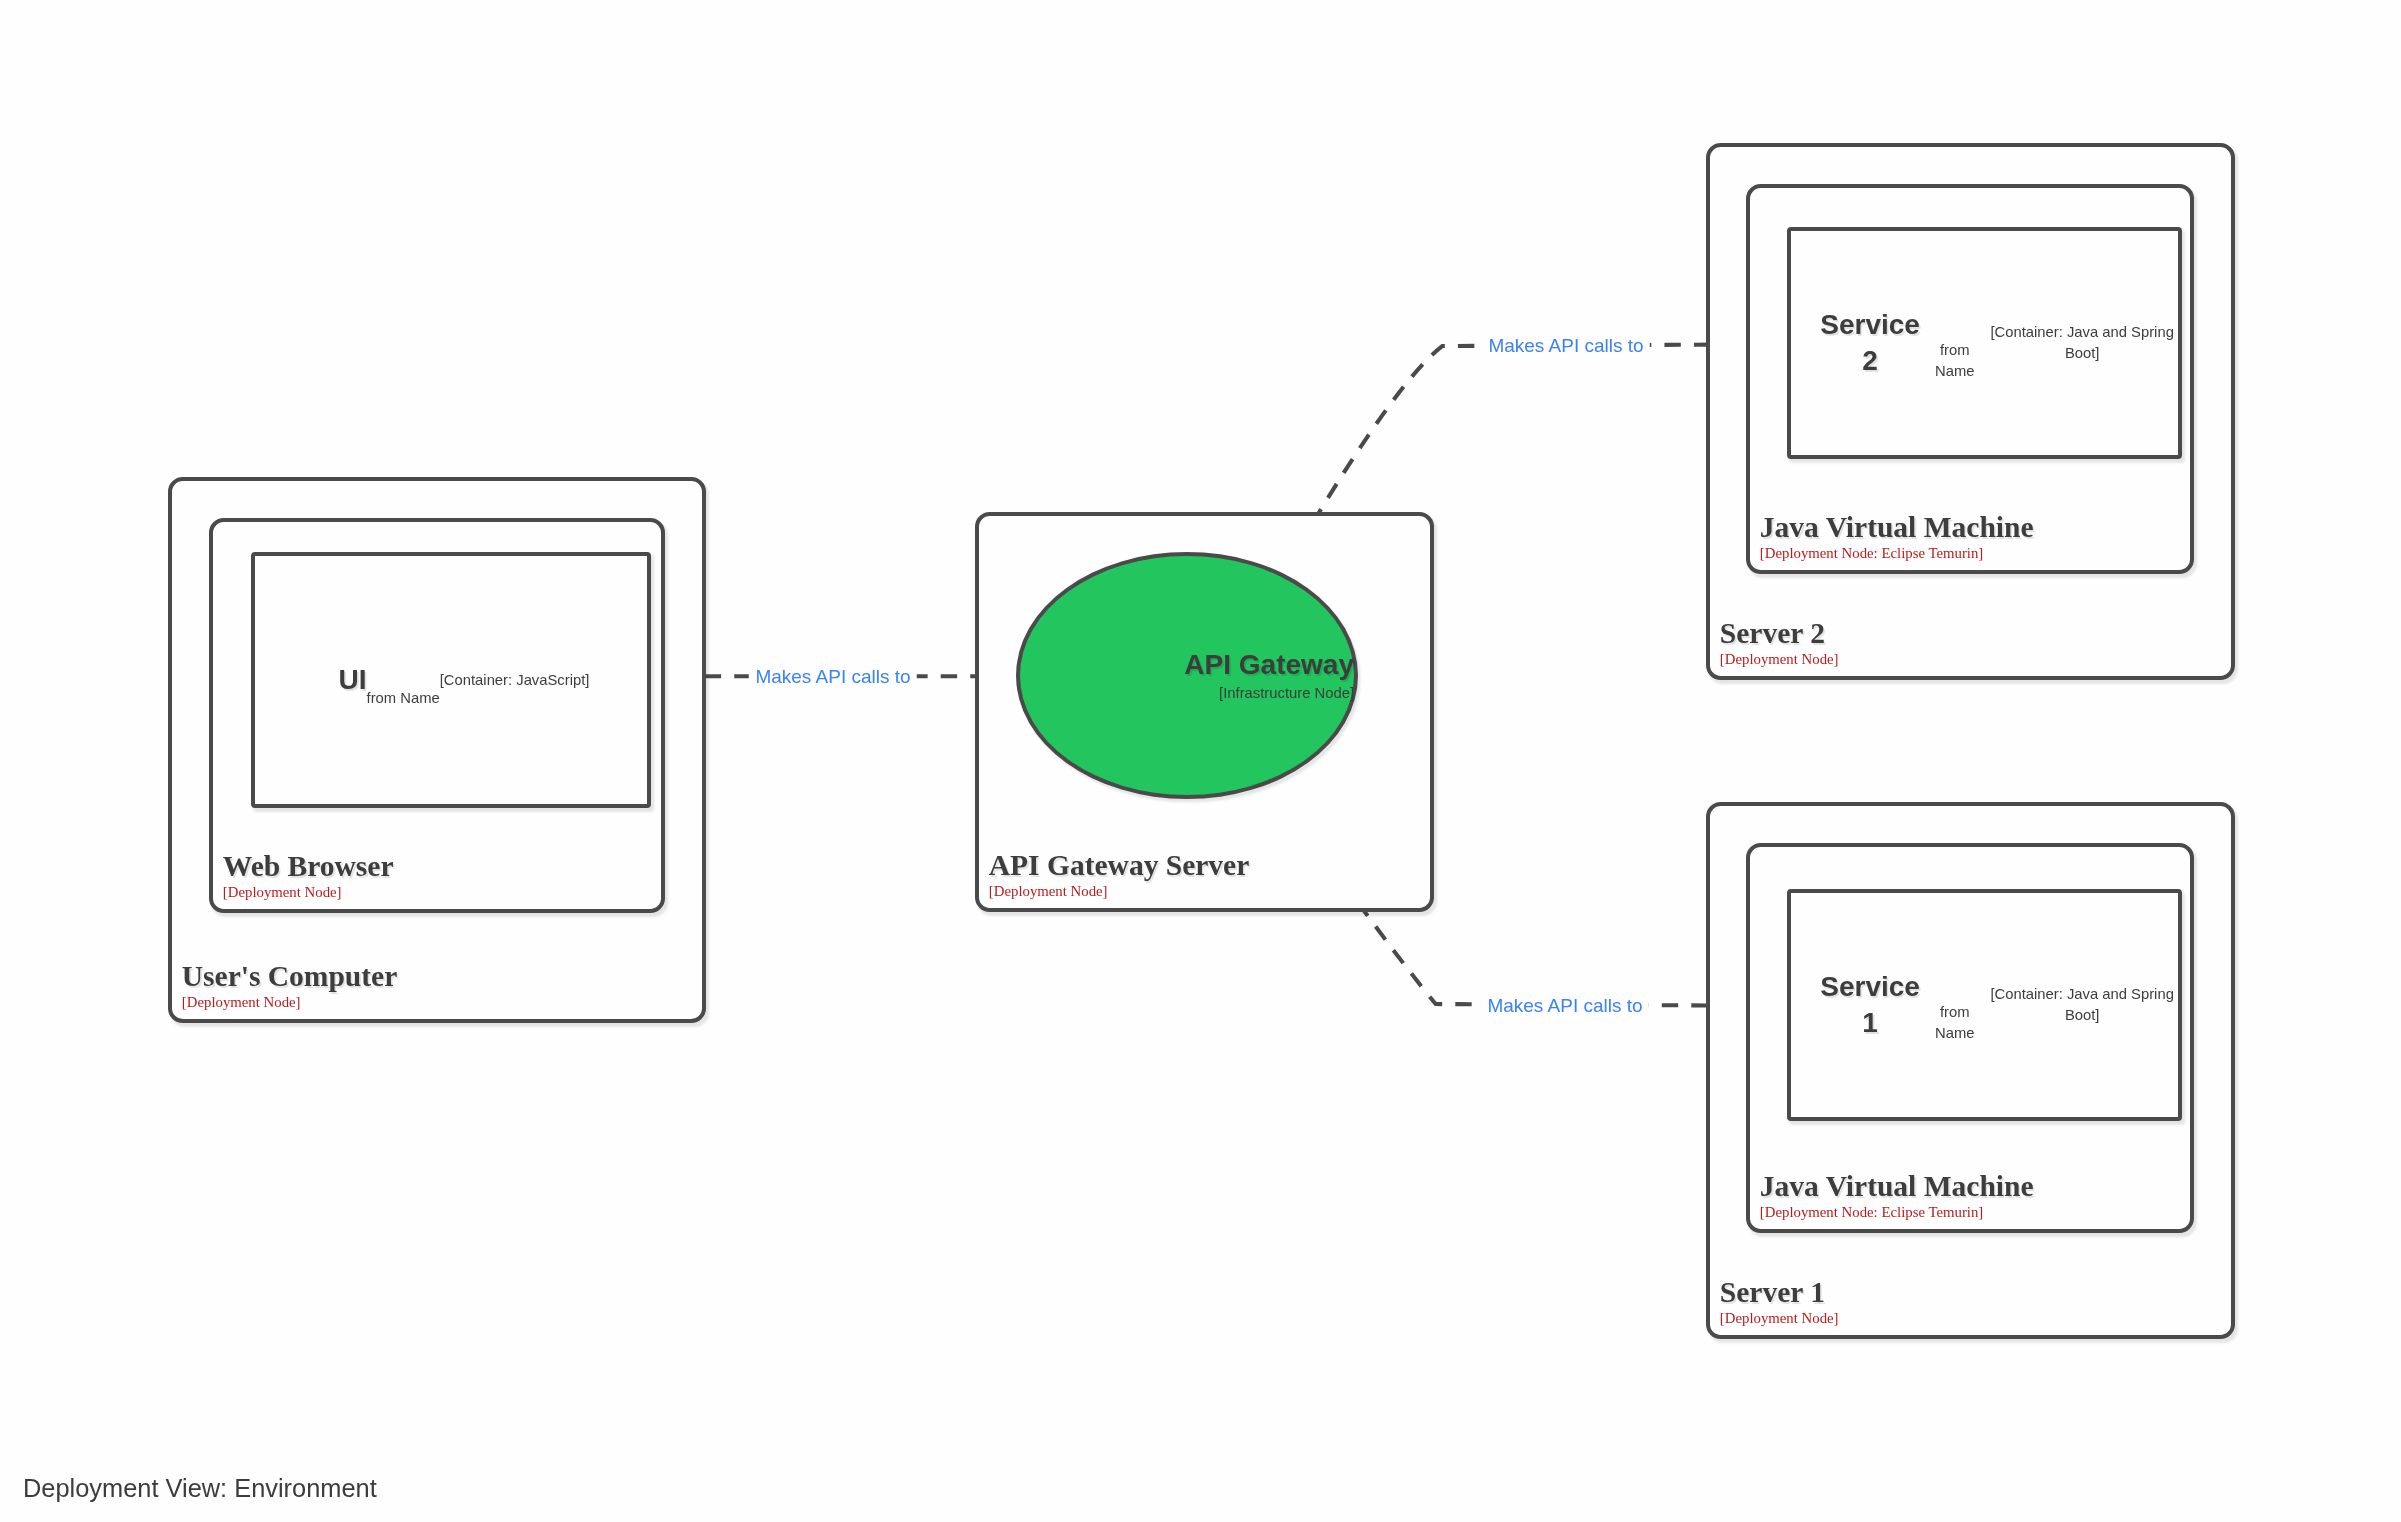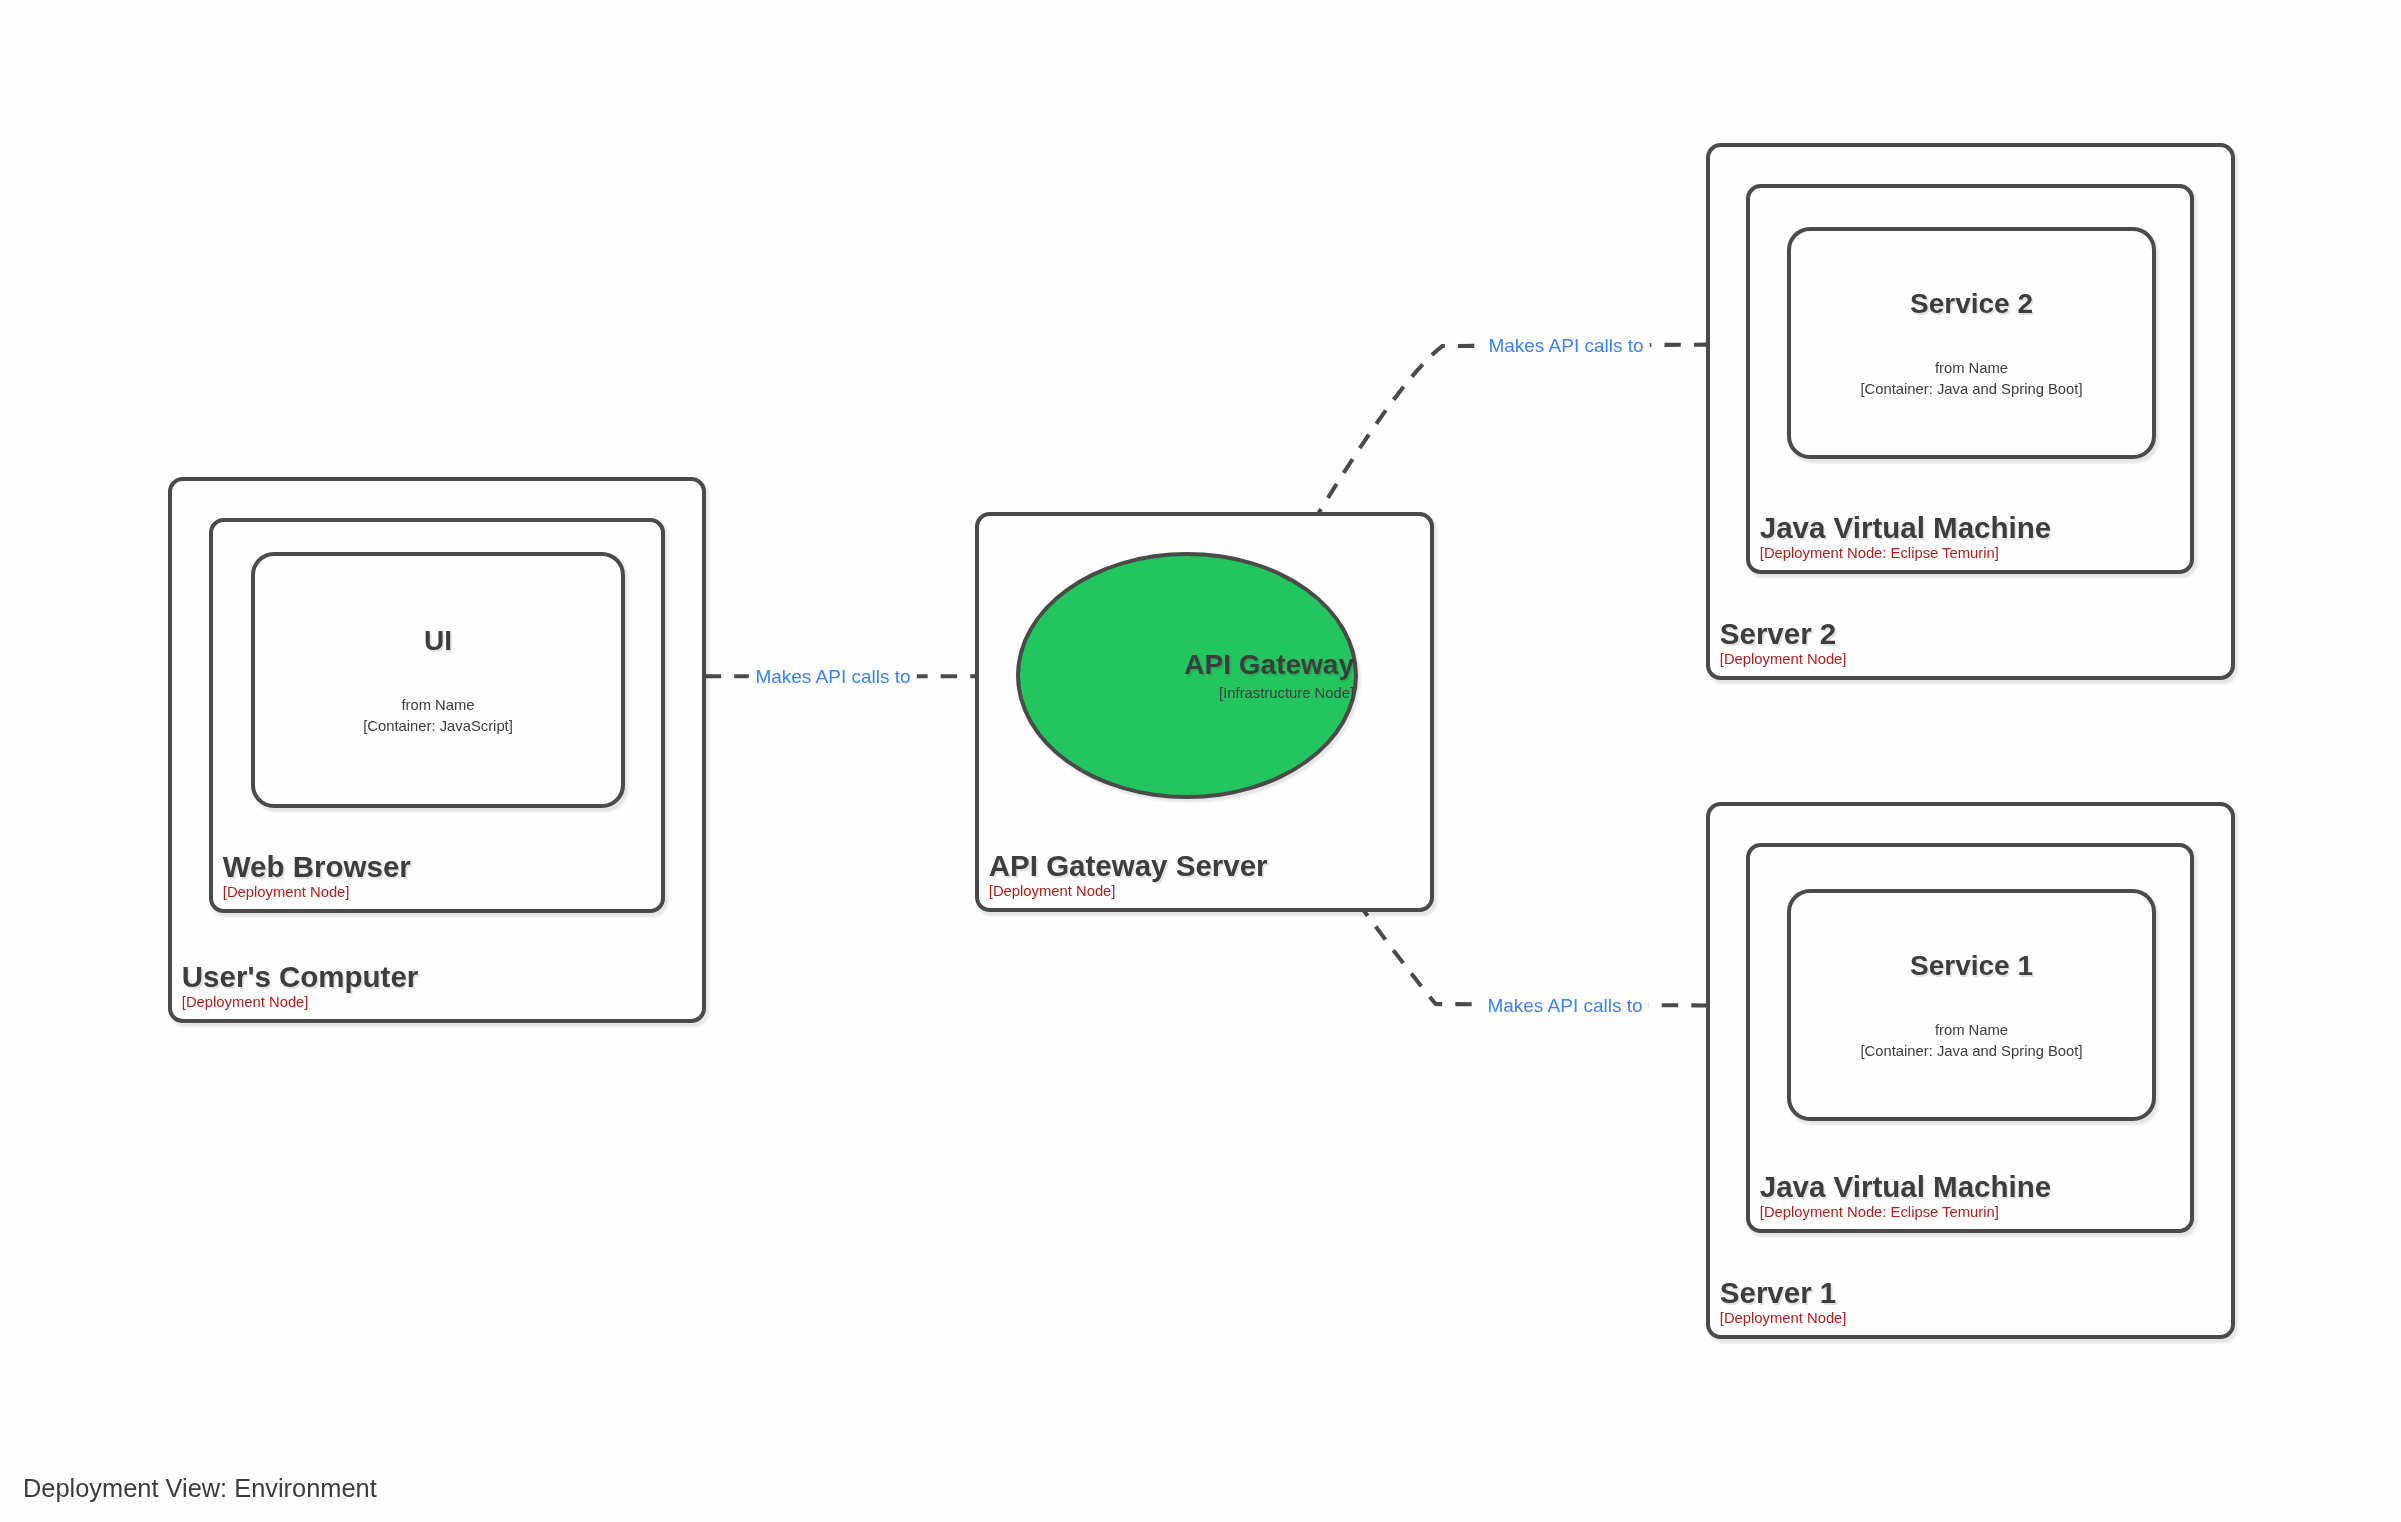--- a/index.html
+++ b/index.html
@@ -23,45 +23,47 @@
     border-radius: 14.8px;
     background: #fefefe;
     box-shadow: 2.5px 3.3px 2.5px rgba(0,0,0,0.10);
   }
   .node-label {
     position: absolute;
     left: 9.8px;
     bottom: 6.6px;
     text-align: left;
     white-space: nowrap;
+    font-family: Liberation Serif, serif;
   }
   .node-name {
     font-size: 29.5px;
     font-weight: bold;
     line-height: 33px;
     color: #3d3d3d;
     text-shadow: 1.6px 1.6px 0.8px rgba(0,0,0,0.12);
   }
   .node-meta {
     font-size: 14.8px;
     line-height: 19.7px;
     color: #b91c1c;
   }
   
   .component {
     position: absolute;
     border: 4.9px solid #4a4a4a;
-    border-radius: 23px;
+    border-radius: 4px;
     background: #fefefe;
     box-shadow: 2.5px 3.3px 2.5px rgba(0,0,0,0.10);
     display: flex;
-    flex-direction: column;
+    flex-direction: row;
     align-items: center;
     justify-content: center;
     text-align: center;
+    padding-left: 26px;
   }
   .comp-name {
     font-size: 28px;
     font-weight: bold;
     line-height: 36px;
     text-shadow: 1.6px 1.6px 0.8px rgba(0,0,0,0.12);
   }
   .comp-from {
     font-size: 14.8px;
     line-height: 21px;

